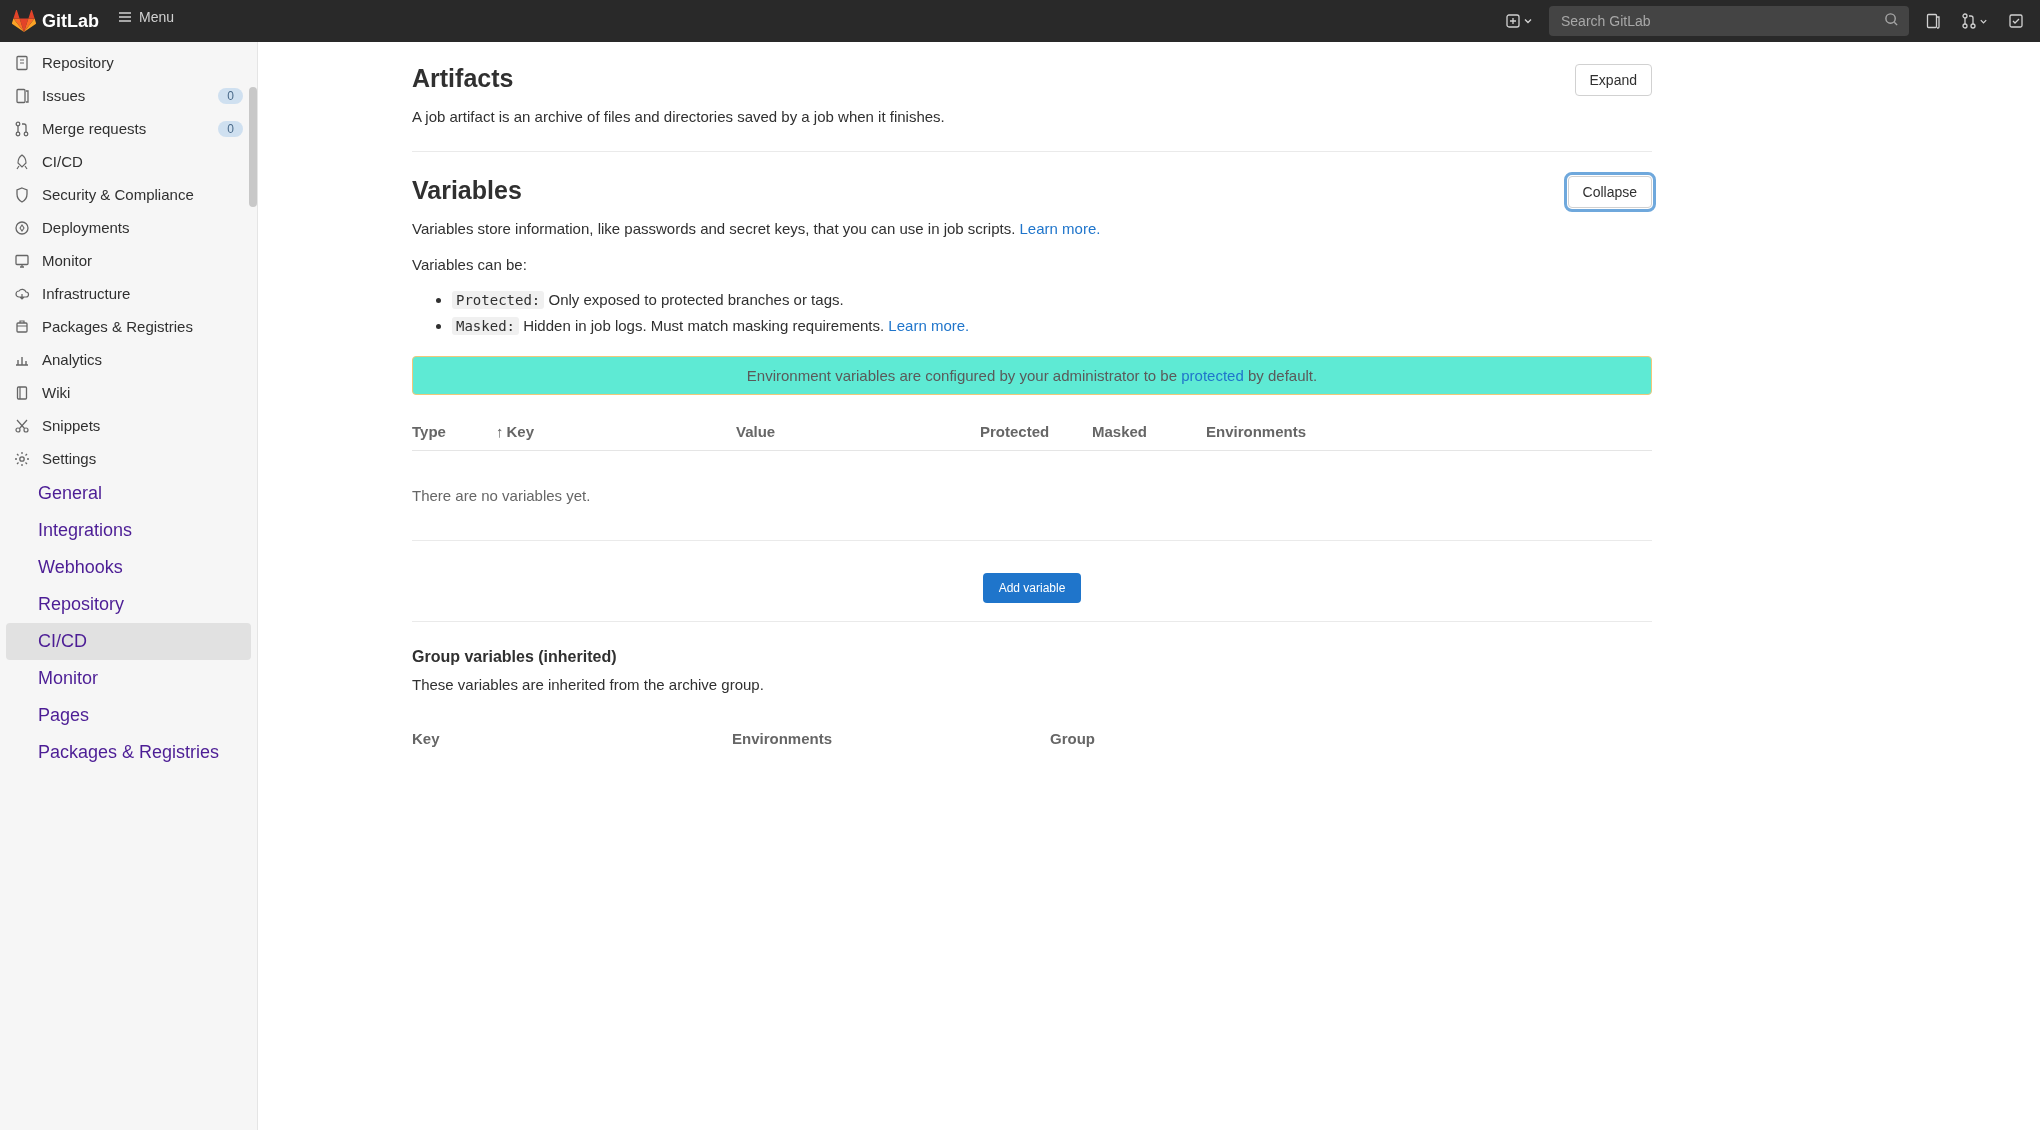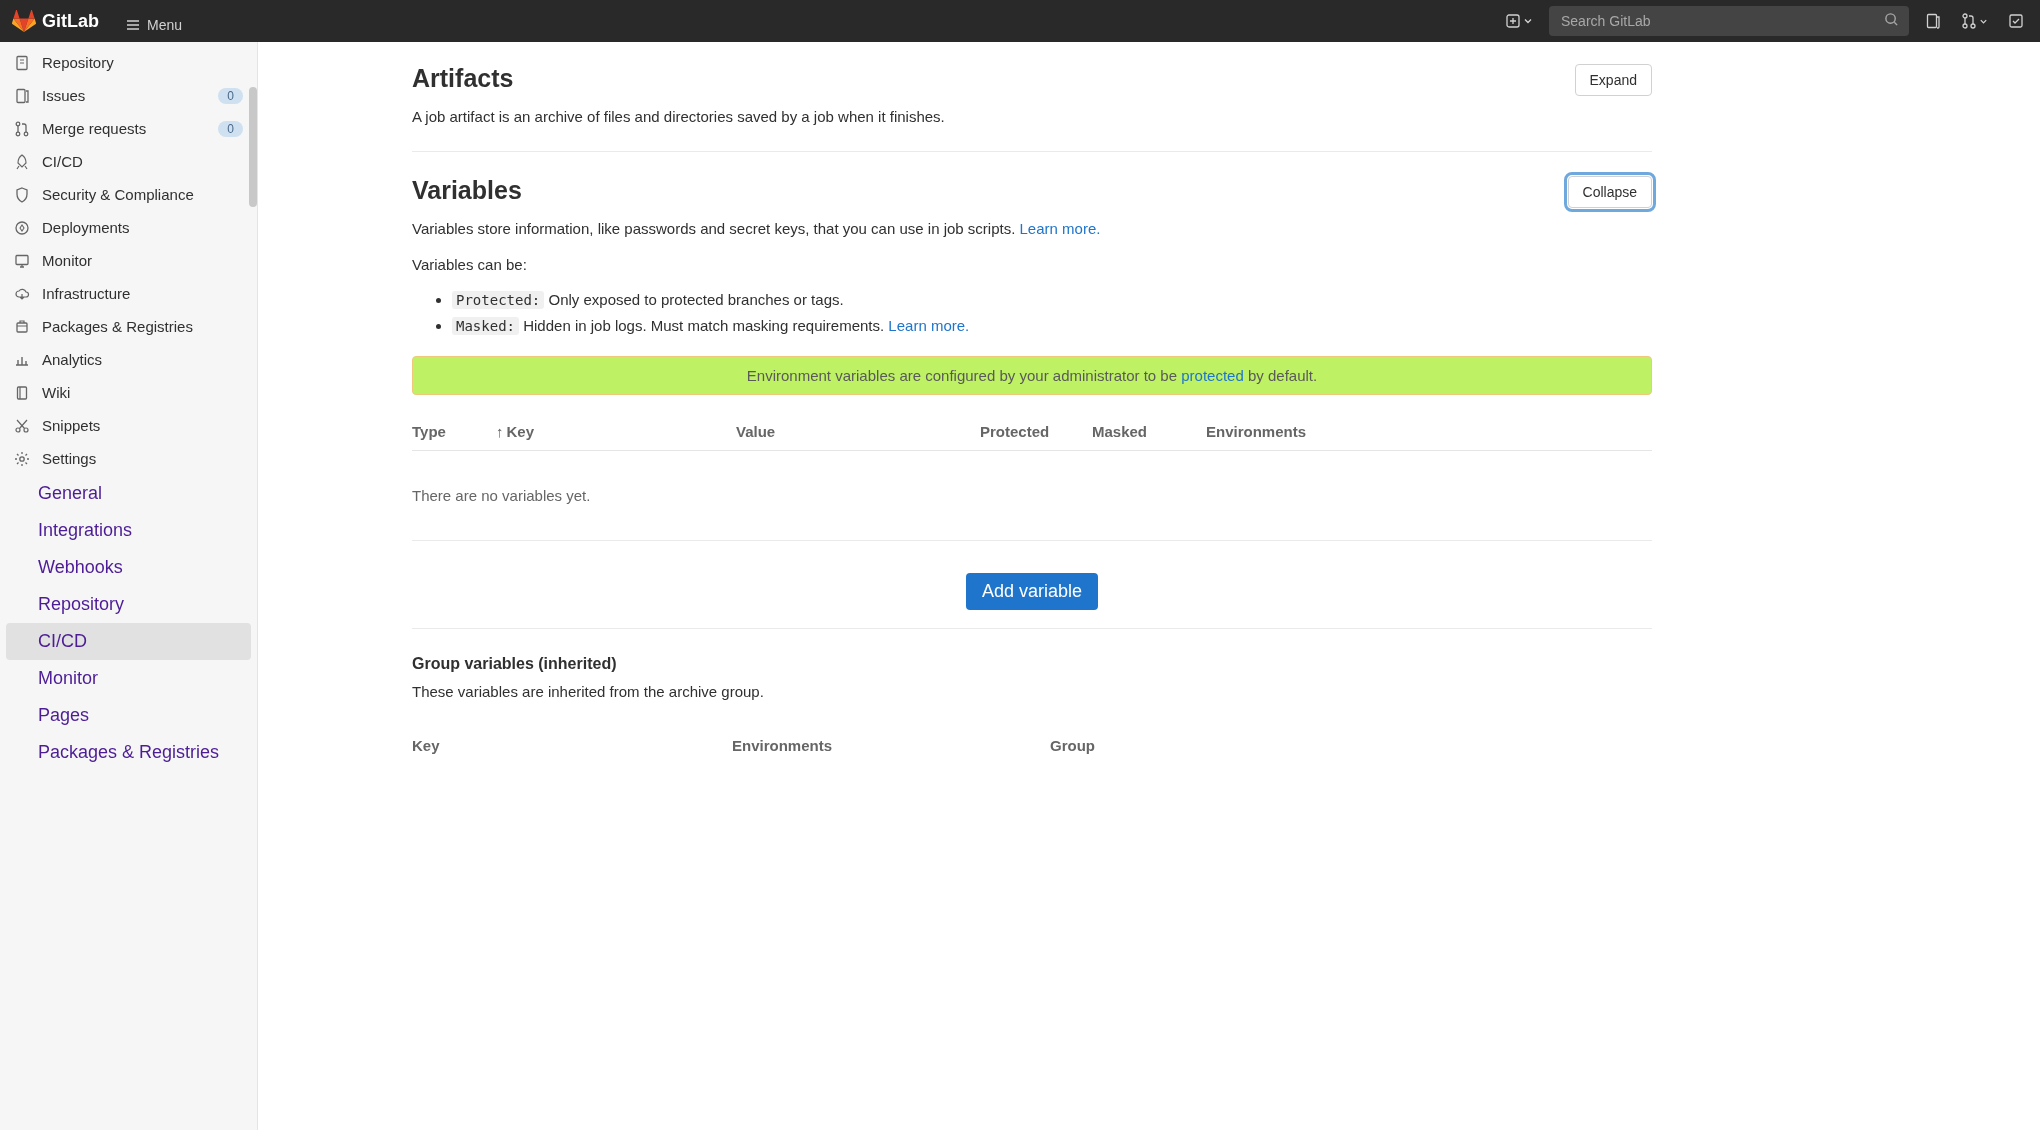--- a/index.html
+++ b/index.html
@@ -1,20 +1,20 @@
 <!DOCTYPE html>
 <html><head>
 <meta charset="utf-8">
 <style>
 * { margin: 0; padding: 0; box-sizing: border-box; }
 body { font-family: -apple-system, BlinkMacSystemFont, "Segoe UI", Helvetica, Arial, sans-serif; font-size: 14px; color: #303030; background: #fff; }
 
 
 .topbar { background: #292929; height: 42px; display: flex; align-items: center; padding: 0 12px; color: #fff; }
-.topbar-left { display: flex; align-items: flex-end; gap: 8px; }
+.topbar-left { display: flex; align-items: flex-start; }
 .logo { display: flex; align-items: center; gap: 6px; font-size: 18px; font-weight: 600; }
 .logo svg { width: 24px; height: 24px; }
 .menu-btn { display: flex; align-items: center; gap: 6px; margin-left: 18px; color: #d1d1d1; cursor: pointer; font-size: 14px; }
 .topbar-right { margin-left: auto; display: flex; align-items: center; gap: 12px; }
 .plus-dd { display: flex; align-items: center; gap: 2px; color: #d1d1d1; padding: 4px; }
 .search-wrap { position: relative; }
 .search-input { background: #444; border: none; border-radius: 4px; padding: 7px 32px 7px 12px; width: 360px; color: #fff; font-size: 14px; }
 .search-input::placeholder { color: #a8a8a8; }
 .search-ico { position: absolute; right: 10px; top: 50%; transform: translateY(-50%); color: #a8a8a8; }
 .top-ico { color: #d1d1d1; padding: 4px; display: flex; align-items: center; gap: 2px; }
@@ -35,33 +35,33 @@
 .section:last-child { border-bottom: none; }
 .sec-header { display: flex; align-items: flex-start; justify-content: space-between; margin-bottom: 10px; }
 .sec-title { font-size: 25px; font-weight: 600; color: #303030; }
 .btn-toggle { background: #fff; border: 1px solid #d1d1d1; border-radius: 4px; padding: 7px 14px; font-size: 14px; cursor: pointer; color: #303030; }
 .btn-toggle.focused { outline: 3px solid #6fa8dc; outline-offset: 1px; }
 .sec-desc { font-size: 15px; color: #303030; line-height: 1.5; margin-bottom: 4px; }
 .link { color: #1f75cb; cursor: pointer; }
 .code-label { background: #f0f0f0; font-family: ui-monospace, Menlo, monospace; padding: 1px 4px; border-radius: 3px; font-size: 14px; }
 .var-desc-list { margin: 12px 0 18px 40px; }
 .var-desc-list li { margin-bottom: 4px; font-size: 15px; line-height: 1.5; }
-.notice { border: 1px solid #f0c87a; background: #bef264; border-radius: 4px; padding: 10px 14px; text-align: center; font-size: 15px; margin: 14px 0 18px 0; color: #5a5a5a; }
+.notice { border: 1px solid #f0c87a; background: #5eead4; border-radius: 4px; padding: 10px 14px; text-align: center; font-size: 15px; margin: 14px 0 18px 0; color: #5a5a5a; }
 
 .var-table-head { display: flex; padding: 10px 0; color: #666; font-size: 15px; font-weight: 600; border-bottom: 1px solid #e5e5e5; }
 .col-type { width: 84px; }
 .col-key { width: 240px; }
 .col-val { width: 244px; }
 .col-prot { width: 112px; }
 .col-mask { width: 114px; }
 .col-env { flex: 1; }
 .sort-arrow { font-weight: 400; margin-right: 3px; }
 .empty-msg { text-align: left; padding: 36px 0; border-bottom: 1px solid #eaeaea; color: #666; font-size: 15px; margin-bottom: 28px; }
 .add-var-wrap { text-align: center; padding: 4px 0 18px 0; border-bottom: 1px solid #eaeaea; margin-bottom: 26px;}
-.btn-primary { background: #1f75cb; color: #fff; border: none; border-radius: 4px; padding: 8px 16px; font-size: 18px; cursor: pointer; }
+.btn-primary { background: #1f75cb; color: #fff; border: none; border-radius: 4px; padding: 8px 16px; font-size: 12px; cursor: pointer; }
 .subsec-title { font-size: 16px; font-weight: 700; margin-bottom: 8px; }
 .grp-table-head { display: flex; padding: 14px 0 0 0; color: #666; font-size: 15px; font-weight: 600; margin-top: 20px; }
 .gcol-key { width: 320px; }
 .gcol-env { width: 318px; }
 .gcol-grp { flex: 1; }
 </style>
 </head>
 <body>
 
 <div class="topbar">

